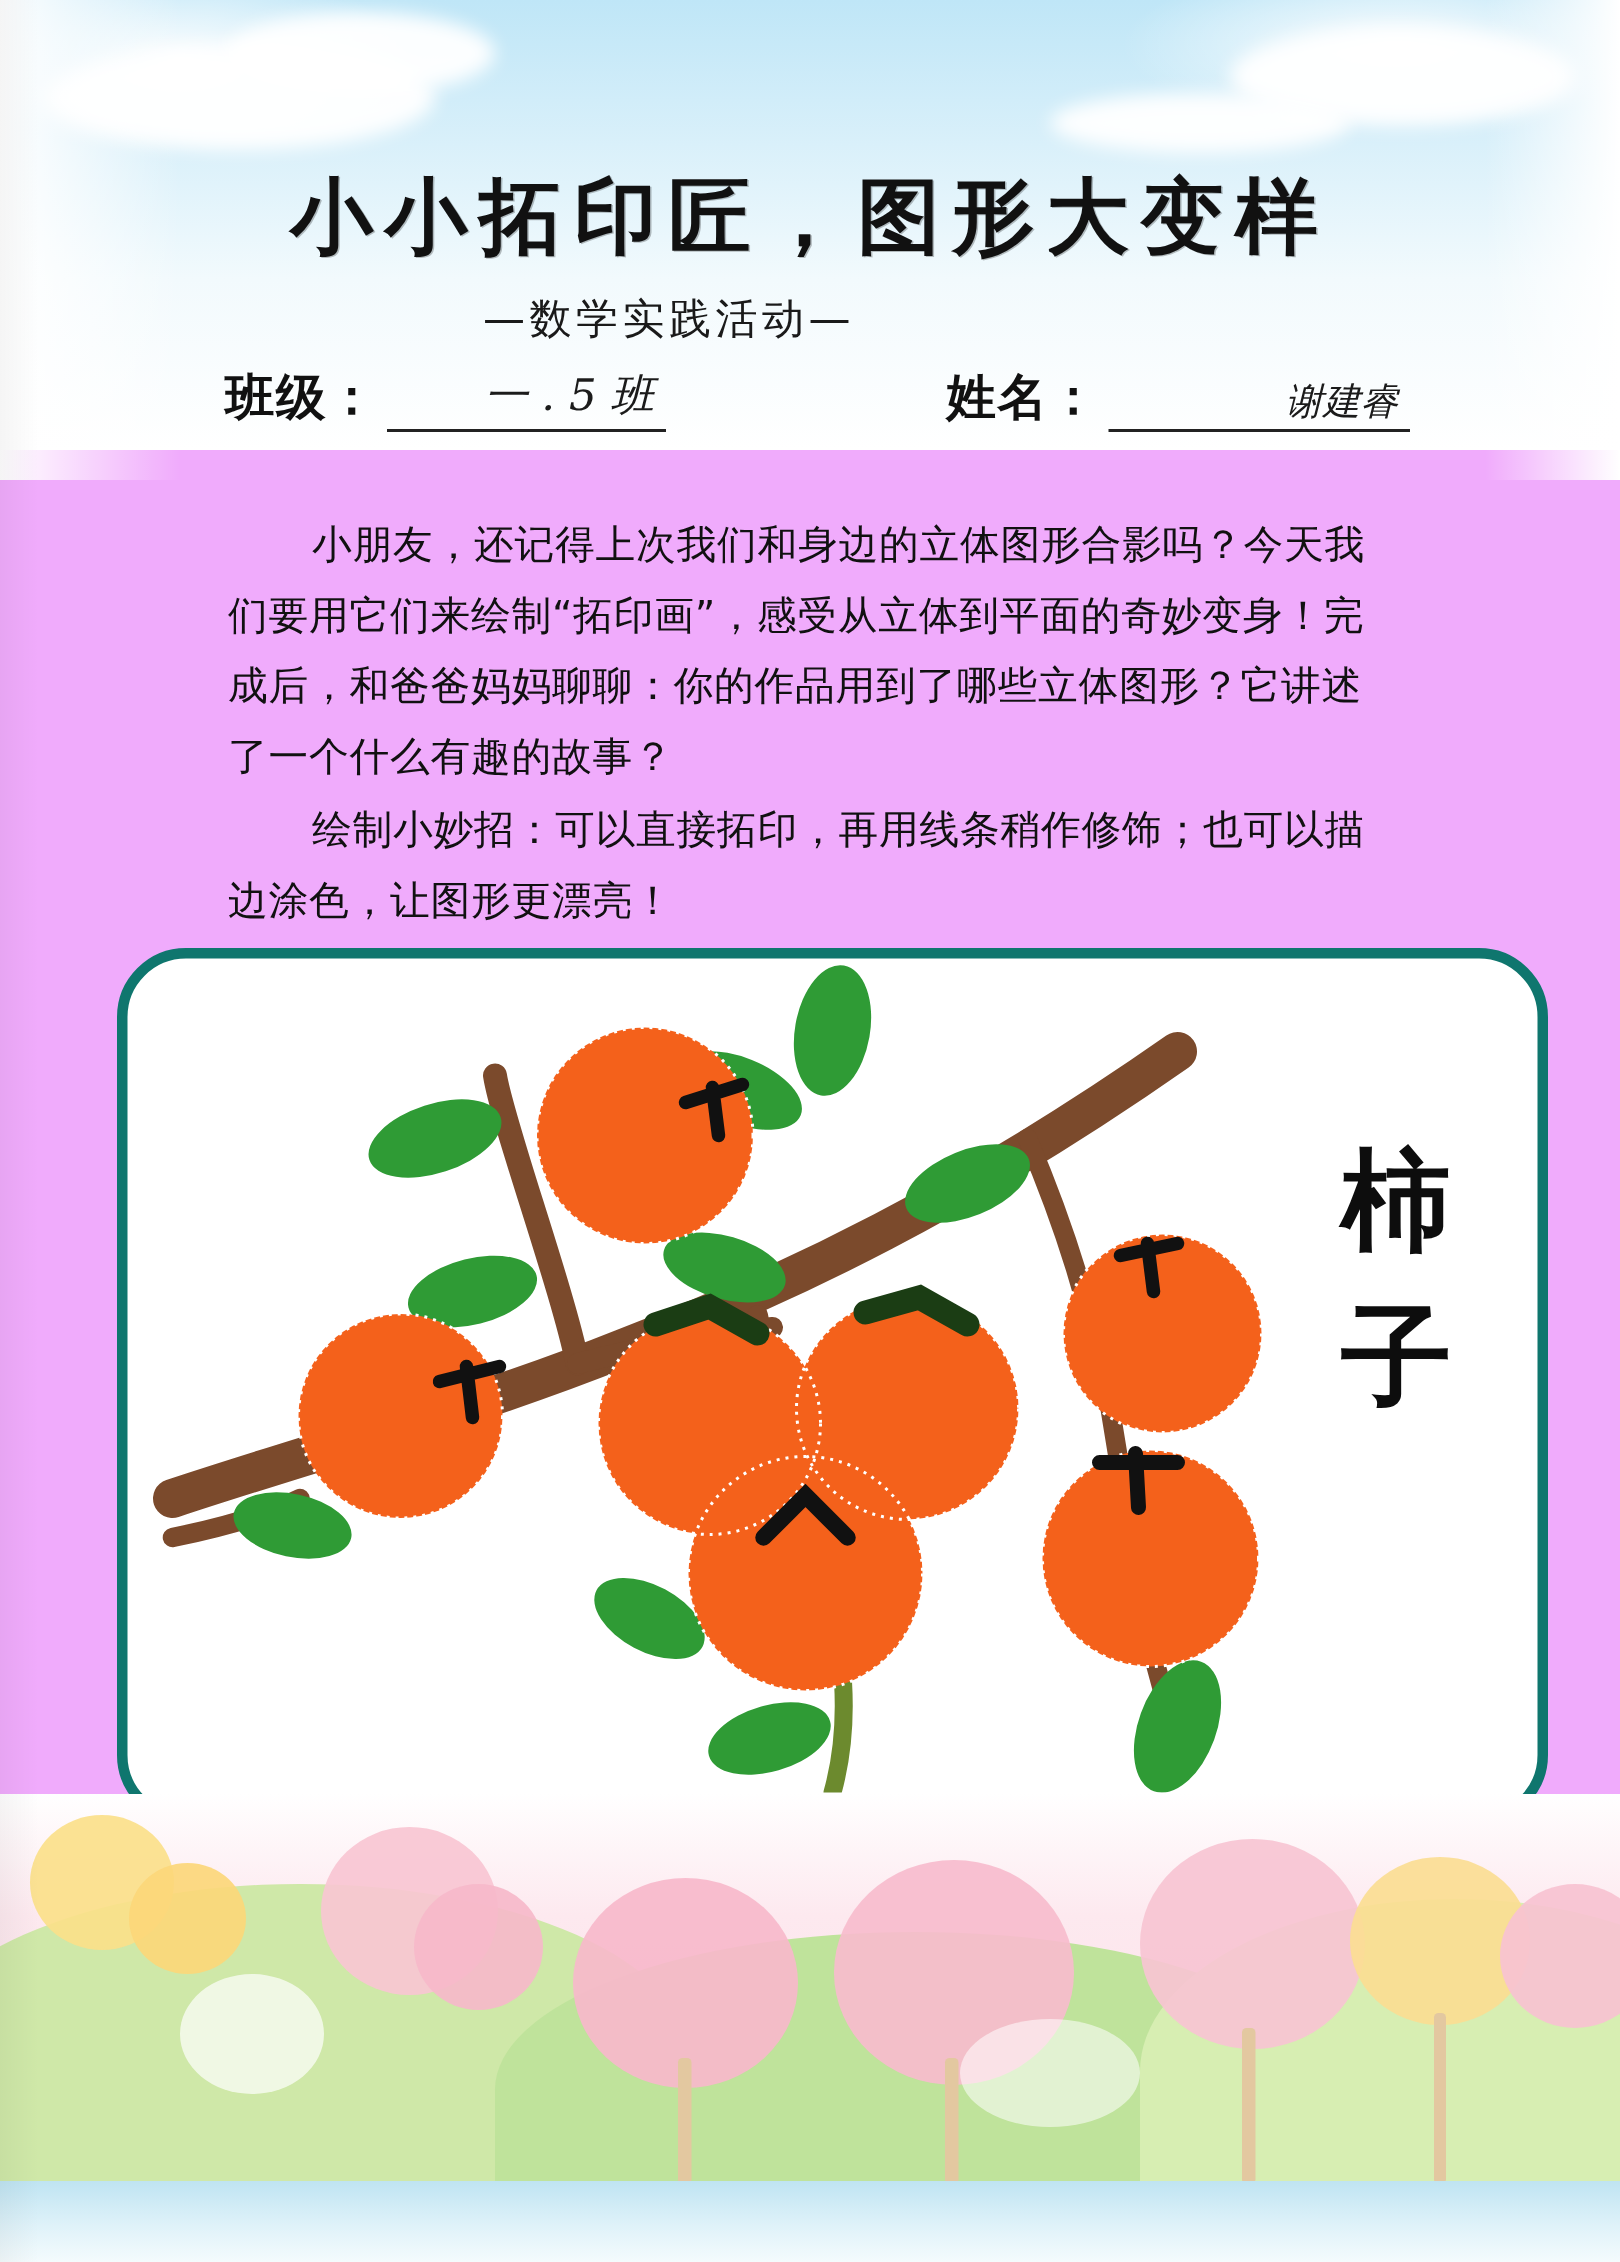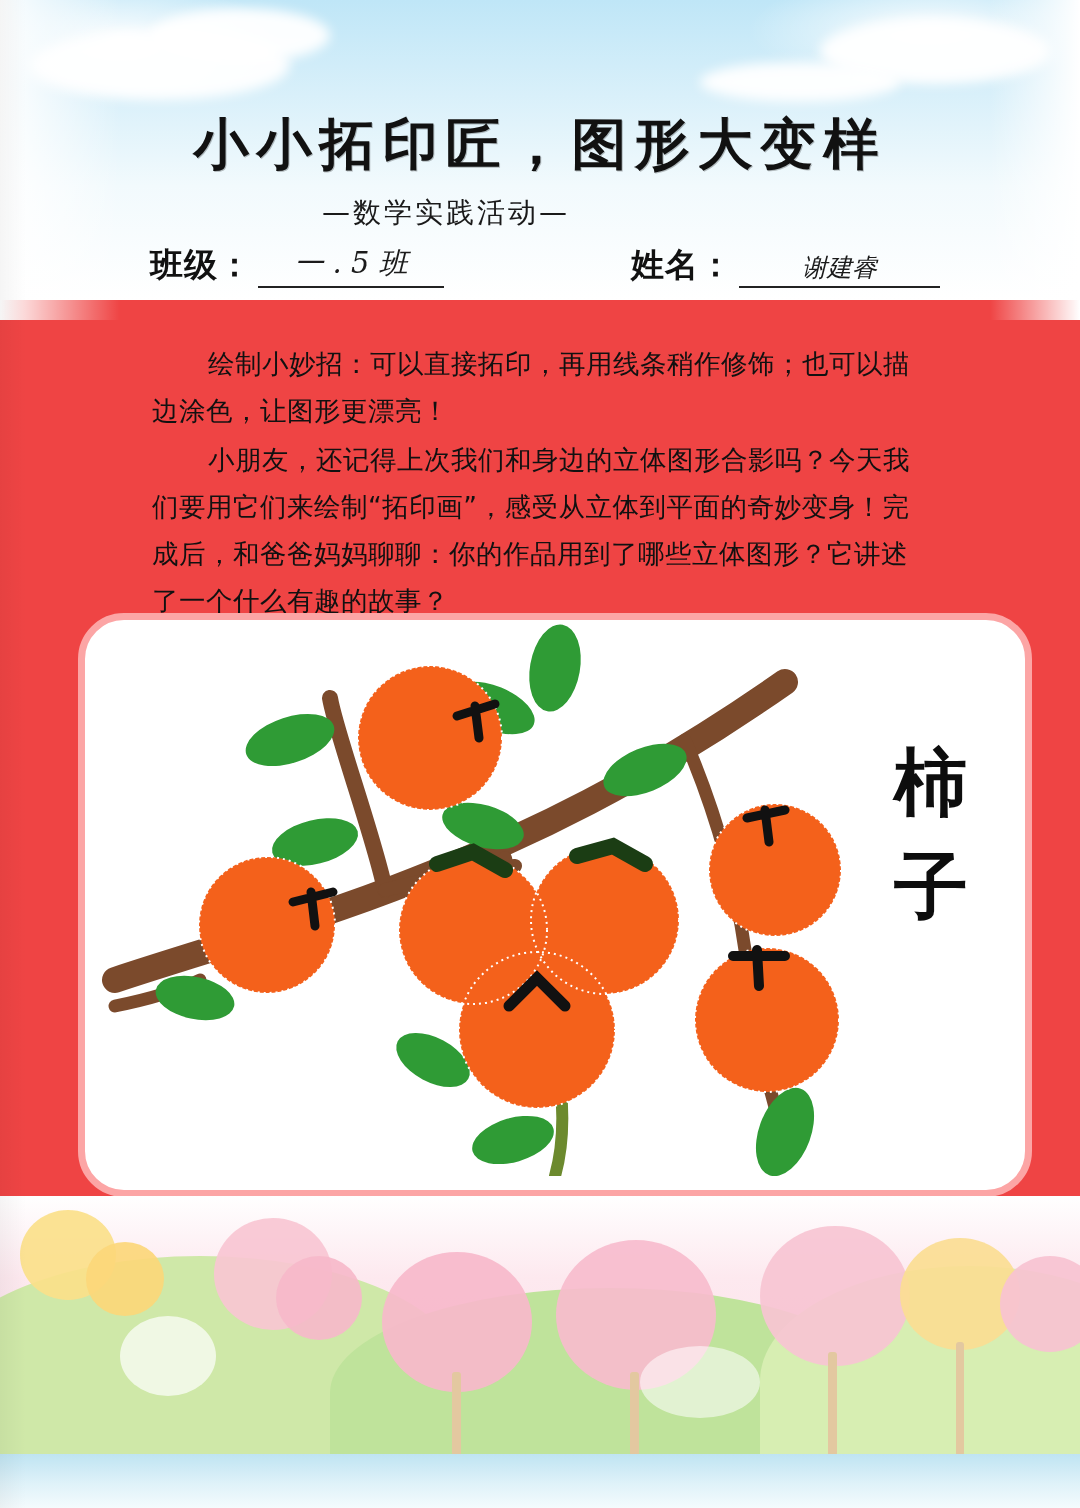--- a/index.html
+++ b/index.html
@@ -10,21 +10,21 @@
     width: 1080px;
     height: 1508px;
     font-family: "Liberation Sans", sans-serif;
     background: #ffffff;
     overflow: hidden;
   }
   .page {
     position: relative;
     width: 1080px;
     height: 1508px;
-    background: #ef4444;
+    background: #f0abfc;
     overflow: hidden;
   }
   
   .sky {
     position: absolute;
     left: 0; top: 0;
     width: 1080px; height: 300px;
     background:
       radial-gradient(ellipse 220px 90px at 120px 40px, rgba(255,255,255,0.95) 0%, rgba(255,255,255,0) 70%),
       radial-gradient(ellipse 260px 80px at 930px 30px, rgba(255,255,255,0.9) 0%, rgba(255,255,255,0) 70%),
@@ -95,21 +95,21 @@
     letter-spacing: 1px;
   }
   .field-value {
     margin-left: 6px;
     min-width: 170px;
     border-bottom: 2px solid #222;
     font-family: "DejaVu Serif", serif;
     font-size: 29px;
     color: #1b1b1b;
     padding: 0 8px 2px 8px;
-    text-align: center;
+    text-align: right;
     font-style: italic;
   }
   .field.name .field-value {
     min-width: 185px;
     font-size: 25px;
   }
 
   
   .body-text {
     position: absolute;
@@ -124,24 +124,24 @@
   }
   .body-text p {
     margin: 0 0 2px 0;
     text-indent: 56px;
   }
 
   
   .drawing-frame {
     position: absolute;
     left: 78px;
-    top: 613px;
+    top: 632px;
     width: 940px;
     height: 570px;
-    border: 7px solid #fca5a5;
+    border: 7px solid #0f766e;
     border-radius: 46px;
     background: #ffffff;
     overflow: hidden;
   }
   .drawing-frame svg { display: block; }
   .fruit-label {
     position: absolute;
     right: 34px;
     top: 110px;
     width: 120px;
@@ -231,22 +231,22 @@
       <span class="field-label">班级：</span>
       <span class="field-value">一 . 5 班</span>
     </div>
     <div class="field name">
       <span class="field-label">姓名：</span>
       <span class="field-value">谢建睿</span>
     </div>
   </div>
 
   <div class="body-text">
+    <p>小朋友，还记得上次我们和身边的立体图形合影吗？今天我们要用它们来绘制“拓印画”，感受从立体到平面的奇妙变身！完成后，和爸爸妈妈聊聊：你的作品用到了哪些立体图形？它讲述了一个什么有趣的故事？</p>
     <p>绘制小妙招：可以直接拓印，再用线条稍作修饰；也可以描边涂色，让图形更漂亮！</p>
-    <p>小朋友，还记得上次我们和身边的立体图形合影吗？今天我们要用它们来绘制“拓印画”，感受从立体到平面的奇妙变身！完成后，和爸爸妈妈聊聊：你的作品用到了哪些立体图形？它讲述了一个什么有趣的故事？</p>
   </div>
 
   <div class="drawing-frame">
     <svg width="926" height="556" viewBox="0 0 926 556">
 
       <path d="M30 360 C 120 330, 230 300, 330 260 C 440 218, 560 160, 700 62" stroke="#7b4a2c" stroke-width="26" fill="none" stroke-linecap="round"></path>
 
       <path d="M300 270 C 290 220, 250 110, 245 78" stroke="#7b4a2c" stroke-width="16" fill="none" stroke-linecap="round"></path>
       <path d="M300 270 C 340 260, 390 250, 430 246" stroke="#7b4a2c" stroke-width="14" fill="none" stroke-linecap="round"></path>
       <path d="M420 238 C 430 290, 440 330, 448 365" stroke="#7b4a2c" stroke-width="14" fill="none" stroke-linecap="round"></path>

